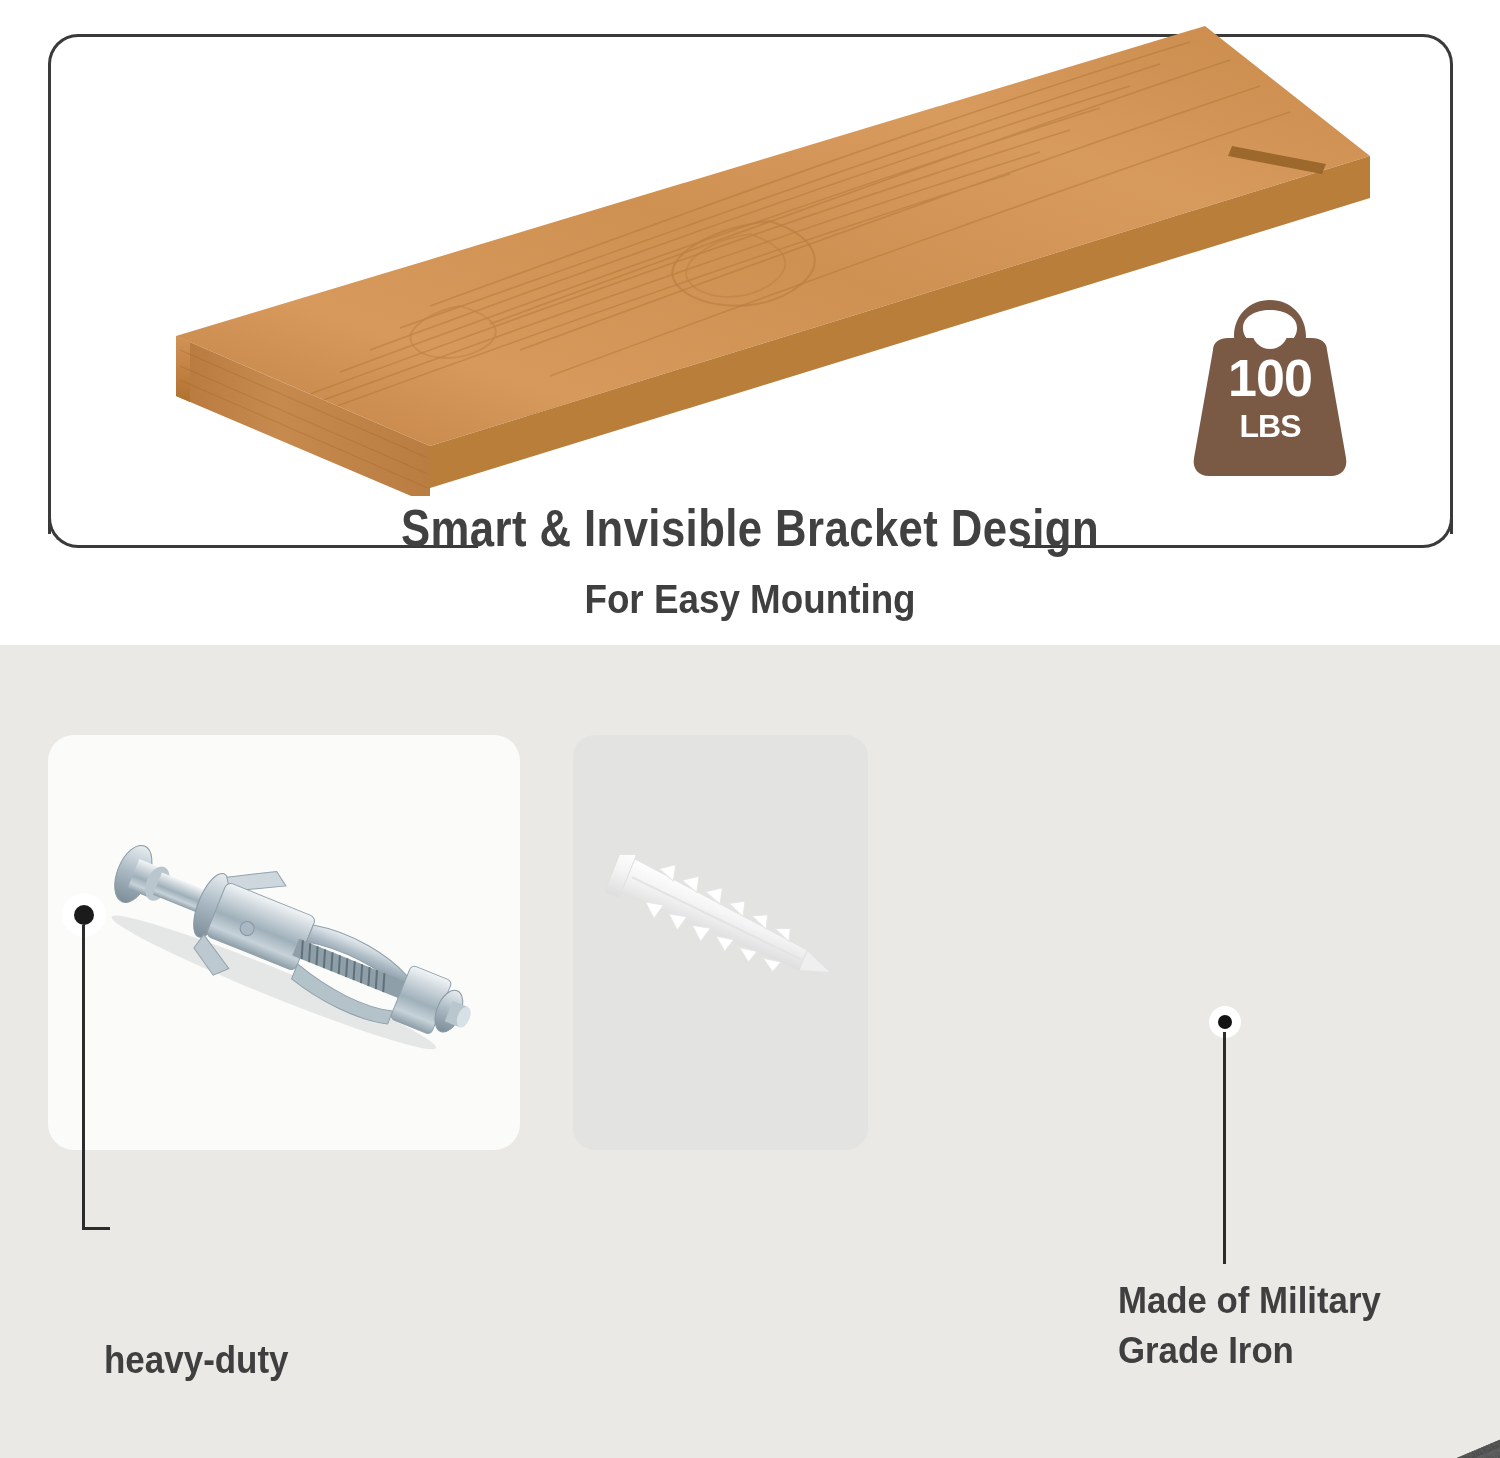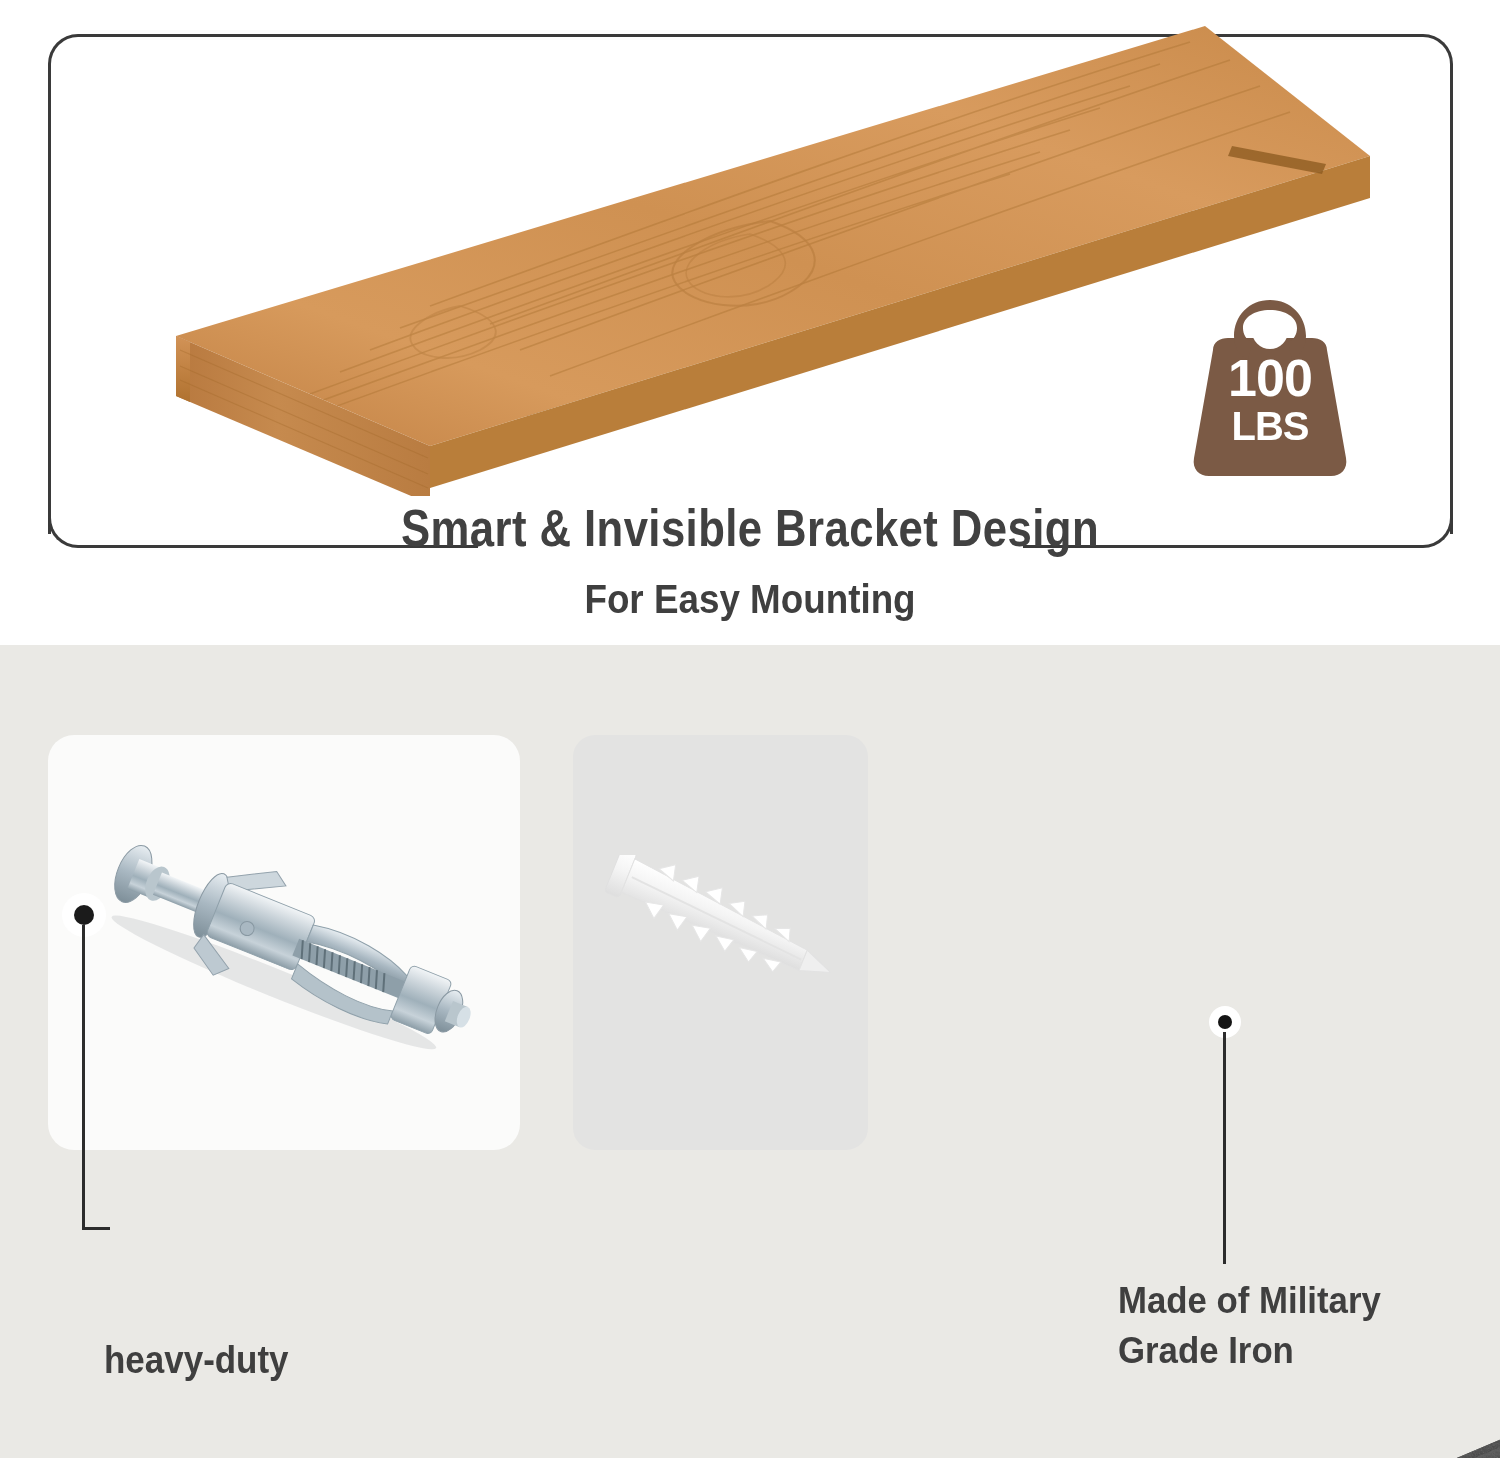--- a/index.html
+++ b/index.html
@@ -45,21 +45,21 @@
   
   #weight-badge {
     position: absolute; left: 1170px; top: 292px; width: 200px; height: 180px;
   }
   #weight-badge svg { display: block; width: 100%; height: 100%; }
   .badge-text {
     position: absolute; left: 0; width: 200px; text-align: center;
     color: #ffffff; font-weight: bold; letter-spacing: -1px;
   }
   #badge-num { top: 54px; font-size: 52px; line-height: 52px; }
-  #badge-unit { top: 108px; font-size: 40px; line-height: 40px; }
+  #badge-unit { top: 108px; font-size: 32px; line-height: 40px; }
 
   
   #headline {
     position: absolute; left: 0; top: 492px; width: 1500px;
     text-align: center;
     font-size: 52px; line-height: 60px;
     font-weight: bold; color: #414141;
     font-family: "Liberation Sans Narrow","Liberation Sans", sans-serif;
     transform: scaleX(0.84); transform-origin: 50% 50%;
     letter-spacing: 0.5px;

